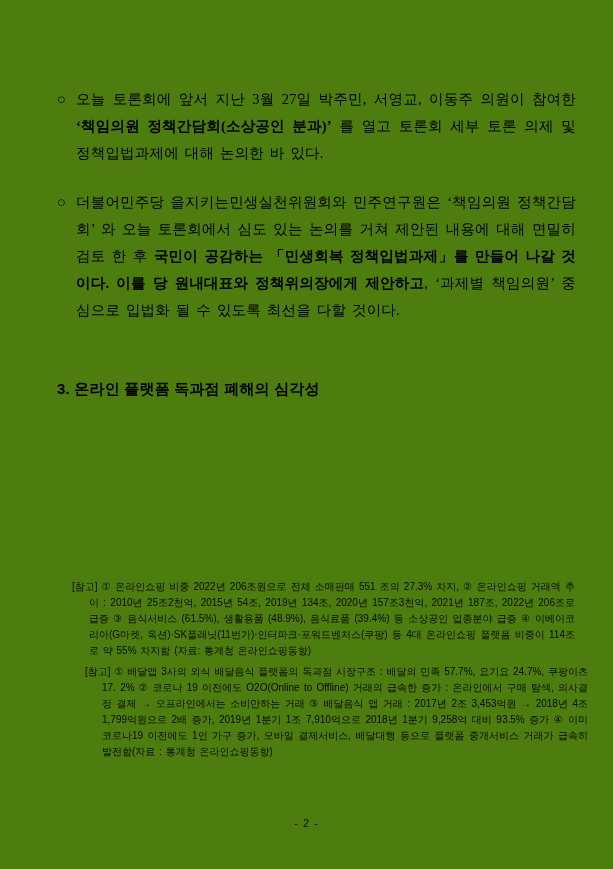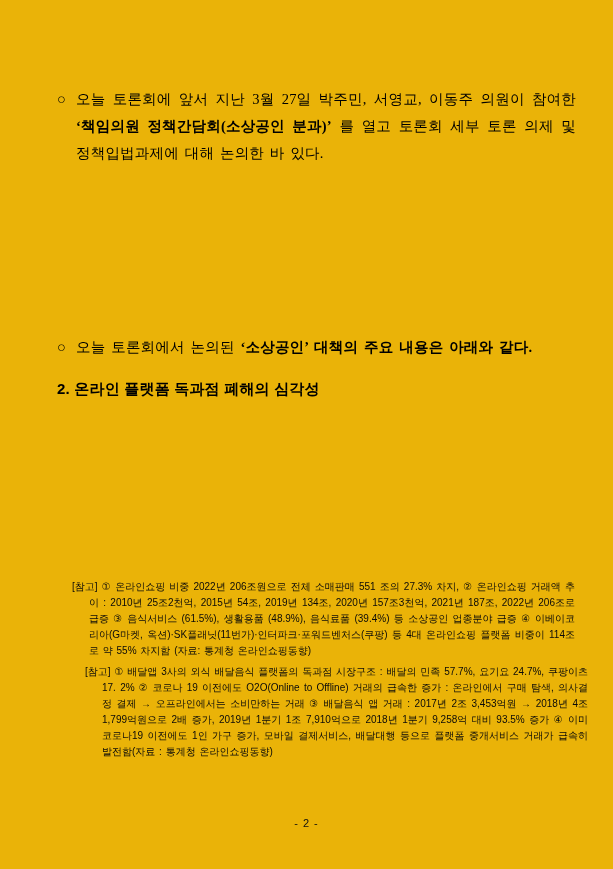--- a/index.html
+++ b/index.html
@@ -1,21 +1,21 @@
 <!DOCTYPE html>
 <html><head>
 <meta charset="utf-8">
 <style>
   html, body { margin: 0; padding: 0; background: #e8e8e8; }
   .page {
     position: relative;
     width: 613px;
     height: 869px;
     margin: 0;
-    background: #eab308;
+    background: #4d7c0f;
     color: #000000;
     font-family: "Liberation Serif", "DejaVu Serif", serif;
     overflow: hidden;
   }
   .block { position: absolute; left: 57px; width: 500px; }
   .para {
     font-size: 14.5px;
     line-height: 27px;
     text-align: justify;
     padding-left: 19px;
@@ -65,26 +65,26 @@
 </style>
 </head>
 <body>
 
 <div class="page">
 
   <div class="block para" style="top: 86px;">
     <span class="marker">○</span><span>오늘 토론회에 앞서 지난 3월 27일 박주민, 서영교, 이동주 의원이 참여한 </span><span class="emph">‘책임의원 정책간담회(소상공인 분과)’</span><span> 를 열고 토론회 세부 토론 의제 및 정책입법과제에 대해 논의한 바 있다.</span>
   </div>
 
-
-  <div class="block para" style="top: 334px;">
-    <span class="marker">○</span><span>오늘 토론회에서 논의된 </span><span class="emph">‘소상공인’ 대책의 주요 내용은 아래와 같다.</span>
+  <div class="block para" style="top: 189px;">
+    <span class="marker">○</span><span>더불어민주당 을지키는민생실천위원회와 민주연구원은 ‘책임의원 정책간담회’ 와 오늘 토론회에서 심도 있는 논의를 거쳐 제안된 내용에 대해 면밀히 검토 한 후 </span><span class="emph">국민이 공감하는 「민생회복 정책입법과제」를 만들어 나갈 것이다. 이를 당 원내대표와 정책위의장에게 제안하고</span><span>, ‘과제별 책임의원’ 중심으로 입법화 될 수 있도록 최선을 다할 것이다.</span>
   </div>
 
-  <div class="block heading" style="top: 379px;">2. 온라인 플랫폼 독과점 폐해의 심각성</div>
+
+  <div class="block heading" style="top: 379px;">3. 온라인 플랫폼 독과점 폐해의 심각성</div>
 
 
   <div class="block ref" style="top: 579px;">
     <span class="ref-label">[참고]</span> <span>① 온라인쇼핑 비중 2022년 206조원으로 전체 소매판매 551 조의 27.3% 차지, ② 온라인쇼핑 거래액 추이 : 2010년 25조2천억, 2015년 54조, 2019년 134조, 2020년 157조3천억, 2021년 187조, 2022년 206조로 급증 ③ 음식서비스 (61.5%), 생활용품 (48.9%), 음식료품 (39.4%) 등 소상공인 업종분야 급증 ④ 이베이코리아(G마켓, 옥션)·SK플래닛(11번가)·인터파크·포워드벤처스(쿠팡) 등 4대 온라인쇼핑 플랫폼 비중이 114조로 약 55% 차지함 (자료: 통계청 온라인쇼핑동향)</span>
   </div>
 
   <div class="block ref" style="top: 664px; margin-left: 13px;">
     <span class="ref-label">[참고]</span> <span>① 배달앱 3사의 외식 배달음식 플랫폼의 독과점 시장구조 : 배달의 민족 57.7%, 요기요 24.7%, 쿠팡이츠 17. 2% ② 코로나 19 이전에도 O2O(Online to Offline) 거래의 급속한 증가 : 온라인에서 구매 탐색, 의사결정 결제 → 오프라인에서는 소비만하는 거래 ③ 배달음식 앱 거래 : 2017년 2조 3,453억원 → 2018년 4조1,799억원으로 2배 증가, 2019년 1분기 1조 7,910억으로 2018년 1분기 9,258억 대비 93.5% 증가 ④ 이미 코로나19 이전에도 1인 가구 증가, 모바일 결제서비스, 배달대행 등으로 플랫폼 중개서비스 거래가 급속히 발전함(자료 : 통계청 온라인쇼핑동향)</span>
   </div>
 

